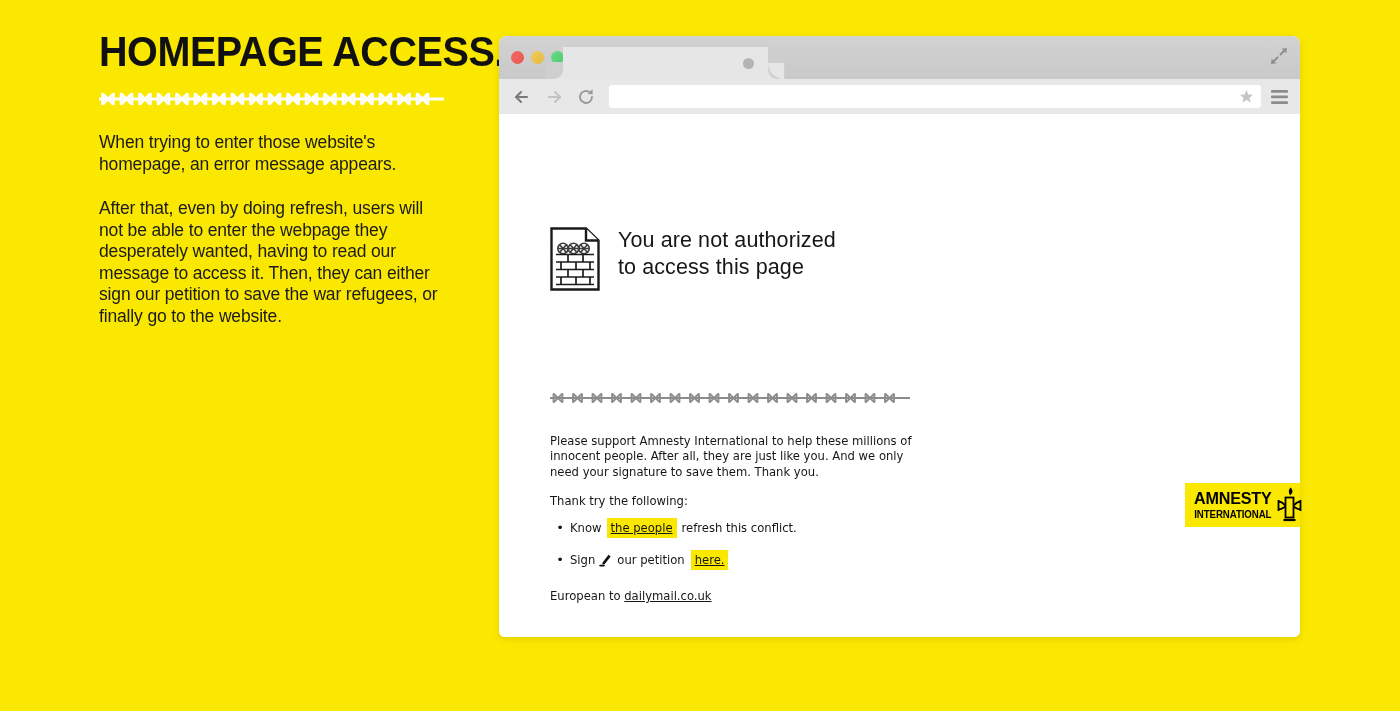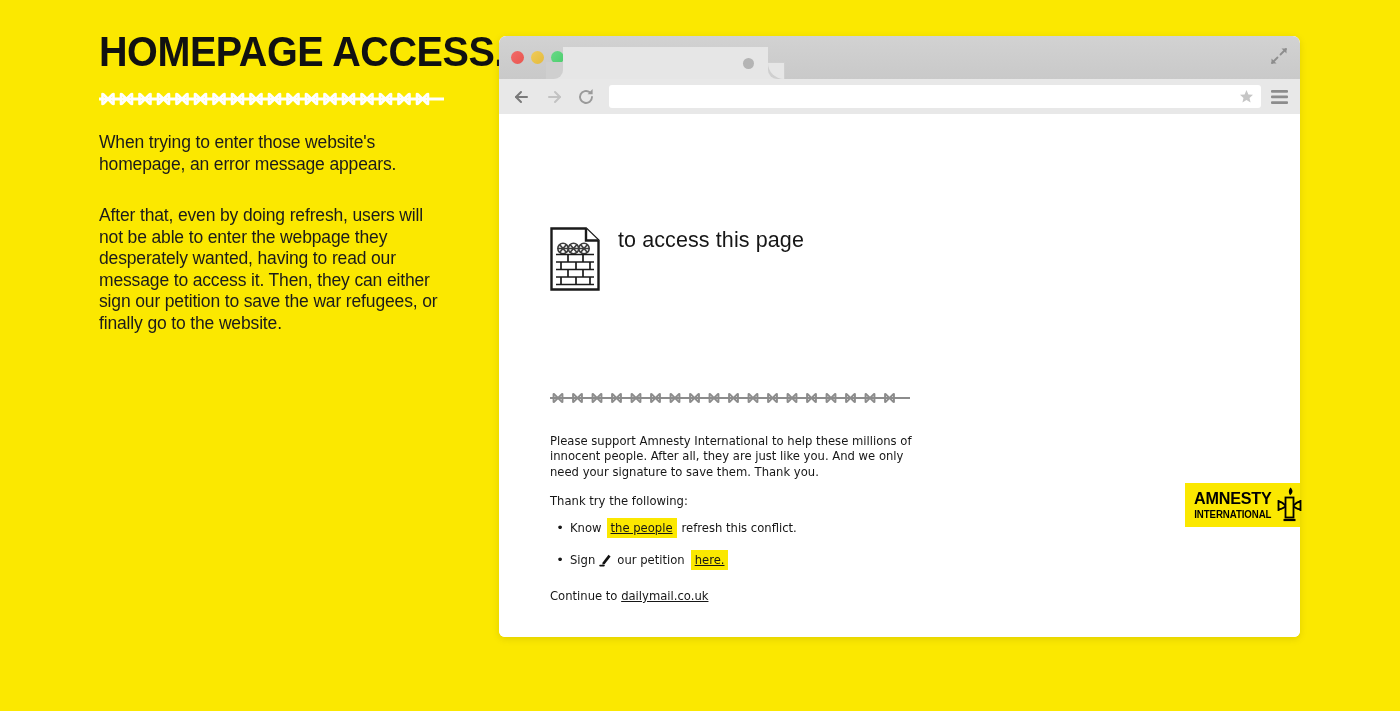--- a/index.html
+++ b/index.html
@@ -29,21 +29,21 @@
     width: 345px; height: 14px;
   }
   .left-para {
     font-size: 17.5px;
     line-height: 21.5px;
     color: #1b1b1b;
     width: 352px;
     letter-spacing: -0.15px;
   }
   .para-1 { margin-top: 22px; }
-  .para-2 { margin-top: 30px; }
+  .para-2 { margin-top: 23px; }
 
   
   .browser {
     position: absolute;
     left: 499px; top: 36px;
     width: 801px; height: 601px;
     border-radius: 7px 7px 6px 6px;
     background: #ffffff;
     box-shadow: 0 2px 7px rgba(120,110,0,0.20);
     overflow: hidden;
@@ -407,20 +407,21 @@
             <line x1="26" y1="35" x2="26" y2="42.5"></line>
             <line x1="40" y1="35" x2="40" y2="42.5"></line>
             <line x1="18" y1="42.5" x2="18" y2="50"></line>
             <line x1="33" y1="42.5" x2="33" y2="50"></line>
             <line x1="11" y1="50" x2="11" y2="57.5"></line>
             <line x1="26" y1="50" x2="26" y2="57.5"></line>
             <line x1="40" y1="50" x2="40" y2="57.5"></line>
           </g>
         </svg>
         <div class="err-title">
+          <div>You are not authorized</div>
           <div>to access this page</div>
         </div>
       </div>
 
 
       <svg class="wire-gray" viewBox="0 0 360 12">
         <line x1="0" y1="6" x2="360" y2="6" stroke="#8C8C8C" stroke-width="2"></line>
         <g stroke="#8C8C8C" stroke-width="2" stroke-linecap="round">
           <g transform="translate(8,6)">
               <line x1="-3.6" y1="-3.6" x2="3.6" y2="3.6"></line>
@@ -552,21 +553,21 @@
             <path d="M9.5 0.8 L11.6 2.4 L5.6 10.2 L3.2 10.6 L3.8 8.2 Z" fill="#111"></path>
             <line x1="1" y1="11.6" x2="5" y2="11.6" stroke="#111" stroke-width="1.6" stroke-linecap="round"></line>
           </svg>
           <span>our petition</span>
           <span style="width:6px"></span>
           <a class="hl-link">here.</a>
         </div>
       </div>
 
       <div class="continue">
-        <span>Continue to</span>
+        <span>European to</span>
         <a>dailymail.co.uk</a>
       </div>
     </div>
   </div>
 
   <div class="amnesty">
     <div class="amnesty-text">
       <div class="amnesty-l1">AMNESTY</div>
       <div class="amnesty-l2">INTERNATIONAL</div>
     </div>

